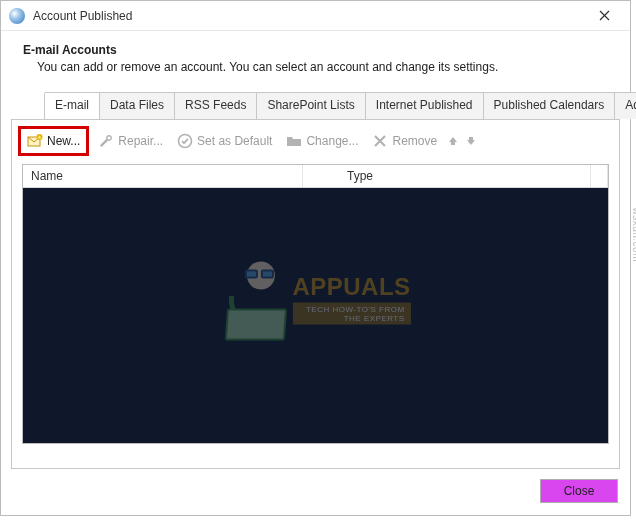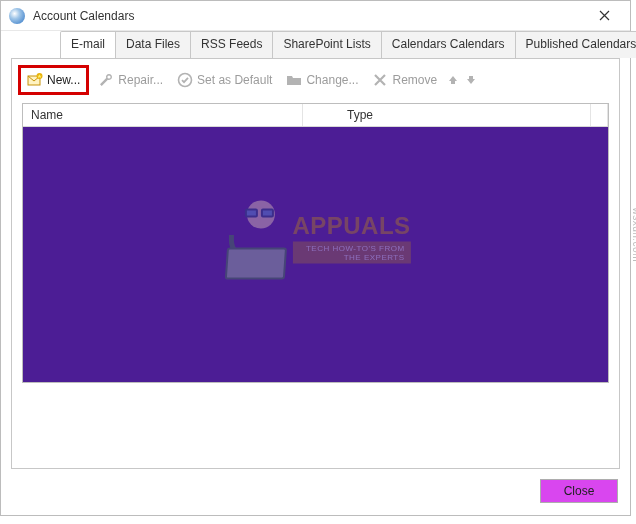--- a/index.html
+++ b/index.html
@@ -43,21 +43,21 @@
     cursor: pointer;
   }
   .titlebar .close-btn svg { width: 11px; height: 11px; }
 
   .header-block { padding: 12px 18px 18px 22px; }
   .header-block .h1 { font-weight: 700; font-size: 12px; margin-bottom: 3px; }
   .header-block .desc { font-size: 12px; padding-left: 14px; color: #222; }
 
   .tabs {
     display: flex;
-    margin: 0 26px;
+    margin: 0 10px;
     position: relative;
     z-index: 2;
     padding-left: 33px;
   }
   .tab {
     padding: 5px 10px 6px 10px;
     border: 1px solid #c7c7c7;
     border-bottom: none;
     background: #f3f3f3;
     margin-right: -1px;
@@ -110,21 +110,21 @@
 
   .arrow-ico { width: 14px; height: 14px; display:inline-flex; align-items:center; justify-content:center; color:#b2b2b2;}
   .arrow-ico svg { width: 12px; height: 12px; }
 
   .grid-wrap {
     margin: 4px 10px 10px 10px;
     border: 1px solid #bdbdbd;
     height: 280px;
     position: relative;
     overflow: hidden;
-    background: #4c1d95;
+    background: #0f172a;
   }
   .grid-header {
     display: flex;
     border-bottom: 1px solid #d8d8d8;
     background: #fff;
     font-size: 12px;
     color: #333;
   }
   .grid-header .col {
     padding: 4px 8px;
@@ -223,35 +223,39 @@
     white-space: nowrap;
   }
 </style>
 </head>
 <body>
 
 <div class="window">
 
   <div class="titlebar">
     <span class="app-icon"></span>
-    <span class="title">Account Calendars</span>
+    <span class="title">Account Published</span>
     <div class="close-btn">
       <svg viewBox="0 0 11 11">
         <path d="M1 1 L10 10 M10 1 L1 10" stroke="#333" stroke-width="1.2" fill="none"></path>
       </svg>
     </div>
   </div>
 
+  <div class="header-block">
+    <div class="h1">E-mail Accounts</div>
+    <div class="desc">You can add or remove an account. You can select an account and change its settings.</div>
+  </div>
 
   <div class="tabs">
     <div class="tab active"><span>E-mail</span></div>
     <div class="tab"><span>Data Files</span></div>
     <div class="tab"><span>RSS Feeds</span></div>
     <div class="tab"><span>SharePoint Lists</span></div>
-    <div class="tab"><span>Calendars Calendars</span></div>
+    <div class="tab"><span>Internet Published</span></div>
     <div class="tab"><span>Published Calendars</span></div>
     <div class="tab"><span>Address Books</span></div>
   </div>
 
   <div class="tab-panel">
 
     <div class="toolbar">
       <span class="highlight-box">
         <span class="tbtn enabled">
           <span class="ico">

